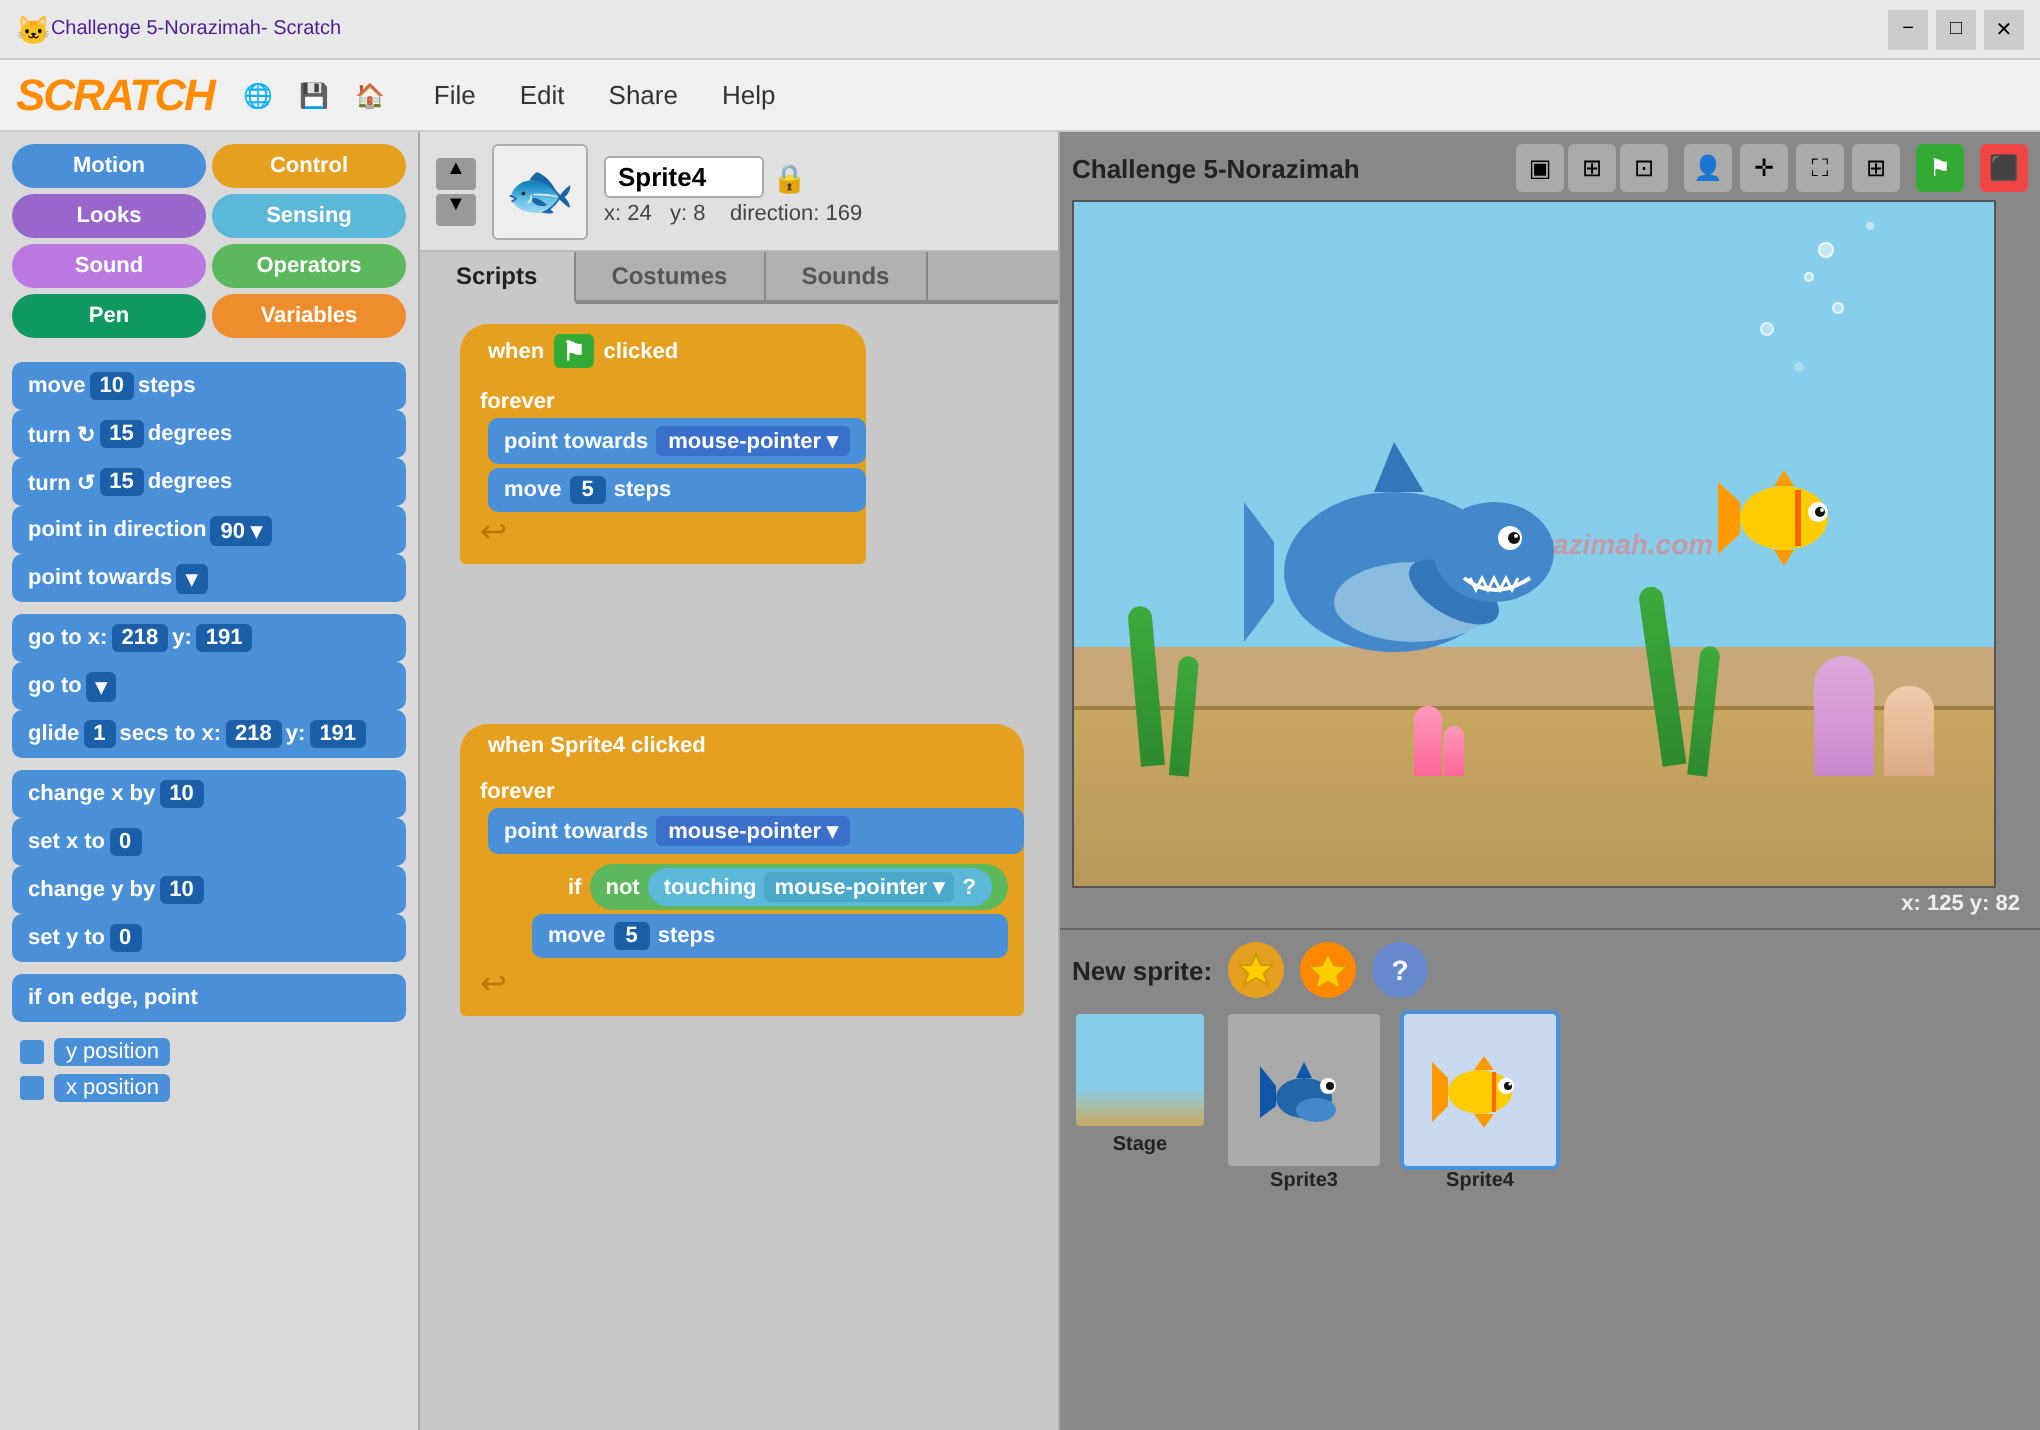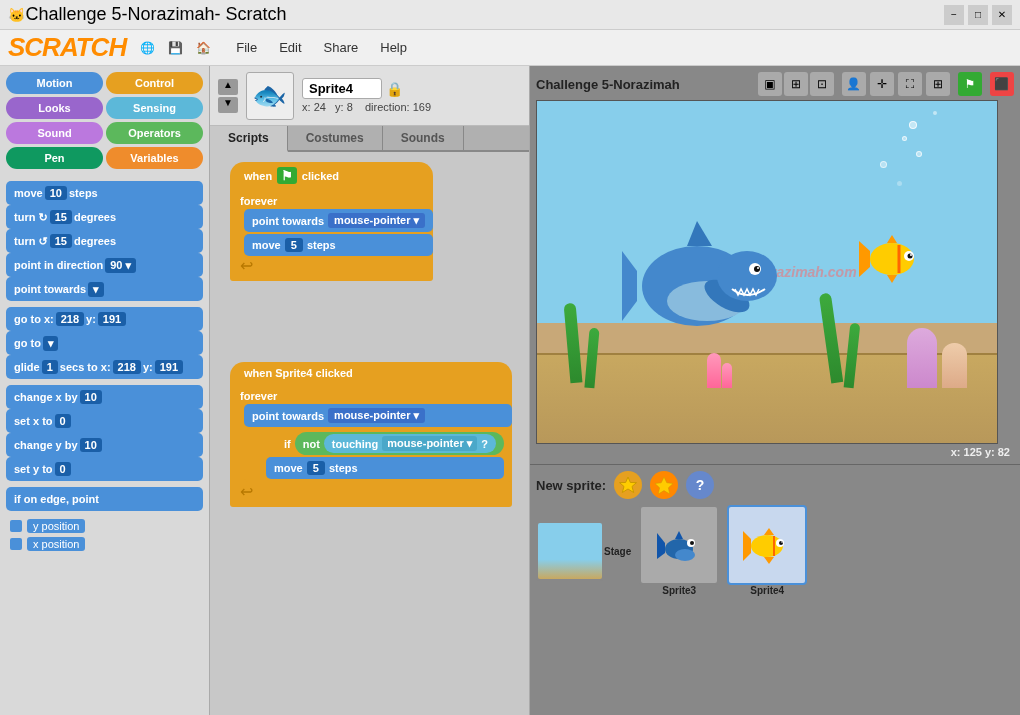--- a/index.html
+++ b/index.html
@@ -8,35 +8,35 @@
     
     #titlebar {
       background: #e8e8e8;
       height: 30px;
       display: flex;
       align-items: center;
       padding: 0 8px;
       border-bottom: 1px solid #ccc;
       user-select: none;
     }
-    #titlebar .title-text { font-size: 18px; color: #000000; flex: 1; }
+    #titlebar .title-text { font-size: 10px; color: #4c1d95; flex: 1; }
     #titlebar .win-btn { width: 20px; height: 20px; border: none; background: #ccc; cursor: pointer; margin-left: 4px; font-size: 10px; display: flex; align-items: center; justify-content: center; }
 
     
     #menubar {
       background: #f0f0f0;
       height: 36px;
       display: flex;
       align-items: center;
       padding: 0 8px;
       border-bottom: 1px solid #ccc;
     }
     .scratch-logo {
       font-family: 'Arial Black', sans-serif;
-      font-size: 26px;
+      font-size: 22px;
       font-weight: 900;
       color: #ff8c00;
       letter-spacing: -1px;
       margin-right: 10px;
       font-style: italic;
     }
     .menu-icons { display: flex; gap: 4px; margin-right: 10px; }
     .menu-icon-btn { width: 24px; height: 24px; display: flex; align-items: center; justify-content: center; cursor: pointer; border-radius: 3px; }
     .menu-items { display: flex; gap: 2px; }
     .menu-item { padding: 4px 10px; cursor: pointer; border-radius: 3px; font-size: 13px; color: #333; }
@@ -671,21 +671,21 @@
               <polygon points="9,1 11.8,6.8 18,7.5 13.4,11.8 14.7,18 9,14.6 3.3,18 4.6,11.8 0,7.5 6.2,6.8" fill="#ffcc00" stroke="#cc9900" stroke-width="0.5"></polygon>
             </svg>
         </button>
         <button class="new-sprite-btn" title="Choose surprise sprite" style="background:#6688cc;">
           <span style="font-size:14px;font-weight:bold;color:white;">?</span>
         </button>
       </div>
 
       <div class="sprite-thumbnails">
 
-        <div style="display:flex;flex-direction:row;align-items:center;">
+        <div style="display:flex;flex-direction:column;align-items:center;">
           <div class="stage-thumb">
             <div style="width:100%;height:100%;background:linear-gradient(180deg,#87ceeb 65%,#c8a860 100%);"></div>
           </div>
           <div class="stage-thumb-label">Stage</div>
         </div>
 
         <div style="display:flex;flex-direction:column;align-items:center;">
           <div class="sprite-thumb">
             <div class="sprite-thumb-img">
               <svg width="48" height="48" viewBox="0 0 48 48">

